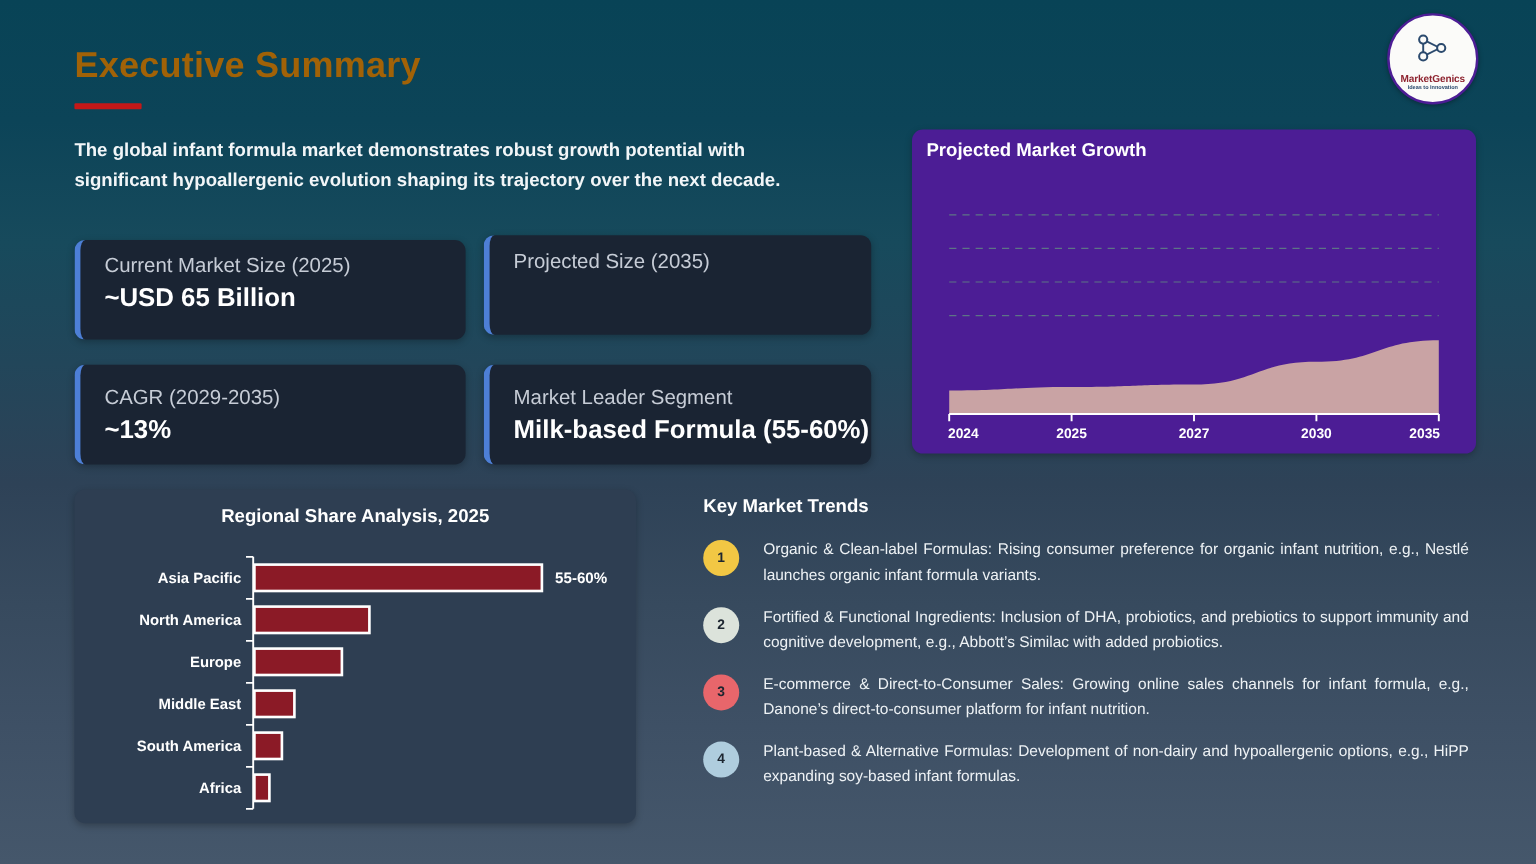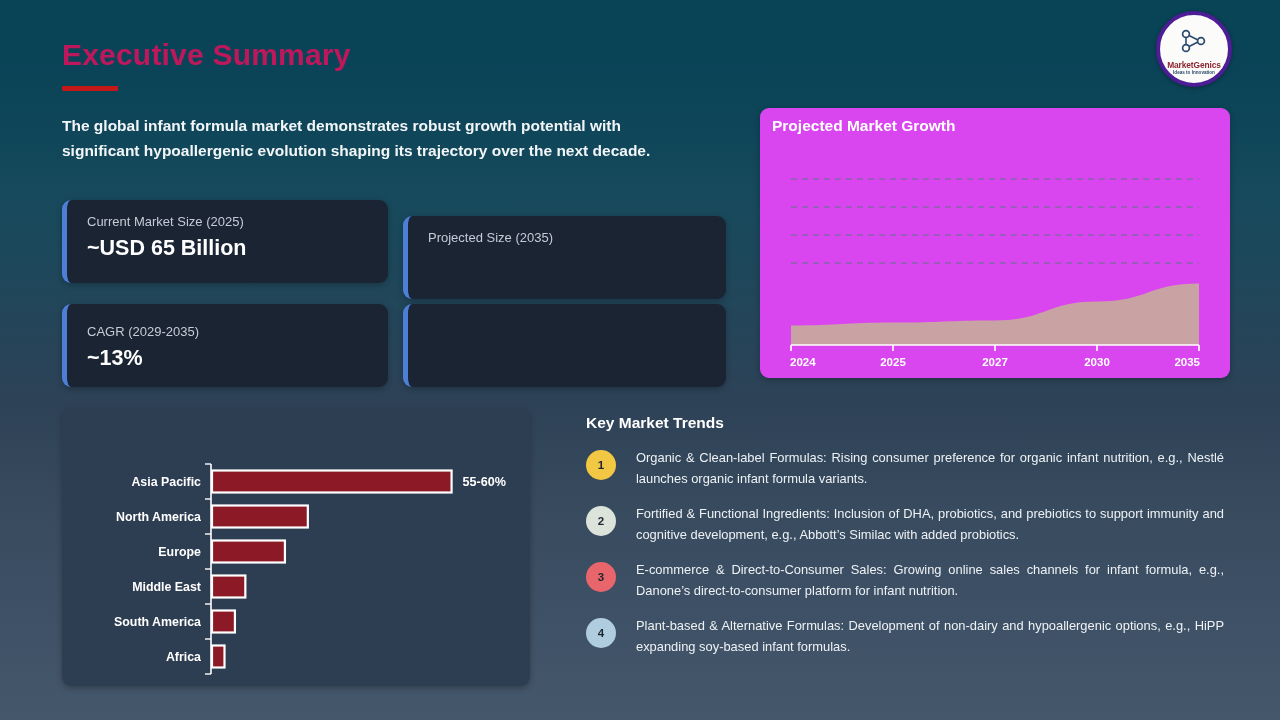--- a/index.html
+++ b/index.html
@@ -15,57 +15,57 @@
        #374a5e 70%,
        #3e5065 84%,
        #45576b 100%);
     color:#fff;
     position:relative;
   }
 
   
   #page-title{
     position:absolute; left:62px; top:38px;
-    font-size:30px; font-weight:bold; letter-spacing:.2px; color:#be185d;
+    font-size:30px; font-weight:bold; letter-spacing:.2px; color:#a16207;
   }
   #title-rule{
     position:absolute; left:62px; top:86px;
     width:56px; height:5px; background:#C41818; border-radius:1px;
   }
   #subtitle{
     position:absolute; left:62px; top:113px; width:640px;
     font-size:15.5px; font-weight:bold; line-height:25px; color:#f2f6f8;
   }
 
   
   #logo{
     position:absolute; right:48px; top:11px;
     width:76px; height:76px; border-radius:50%;
-    background:#fbfbf9; border:4px solid #4c1d95;
+    background:#fbfbf9; border:2px solid #4c1d95;
     display:flex; flex-direction:column; align-items:center; justify-content:center;
     box-shadow:0 1px 4px rgba(0,0,0,.35);
   }
   #logo .mark{ margin-top:4px; margin-bottom:2px; }
   #logo .brand{ font-size:8.4px; font-weight:bold; color:#8e2430; letter-spacing:-.1px; line-height:1; }
   #logo .tag{ font-size:4.6px; font-weight:bold; color:#2b4a6e; margin-top:1.5px; line-height:1;}
 
   
   .kpi{
     position:absolute; height:83px;
     background:#1a2433;
     border-radius:9px;
     border-left:5px solid #4d7fd6;
     padding:14px 0 0 20px;
     box-shadow:0 2px 6px rgba(0,0,0,.25);
     overflow:hidden;
   }
-  .kpi .lbl{ font-size:13px; color:#c6ccd6; line-height:16px;}
+  .kpi .lbl{ font-size:17px; color:#c6ccd6; line-height:16px;}
   .kpi .val{ font-size:21.5px; font-weight:bold; color:#ffffff; margin-top:4px; line-height:28px;}
   #kpi0{ left:62px;  top:200px; width:326px; }
-  #kpi1{ left:403px; top:216px; width:323px; }
+  #kpi1{ left:403px; top:196px; width:323px; }
   #kpi2{ left:62px;  top:304px; width:326px; }
   #kpi3{ left:403px; top:304px; width:323px; }
   #kpi2 .lbl, #kpi3 .lbl { margin-top:6px; }
 
   
   #growth-card{
     position:absolute; left:760px; top:108px; width:470px; height:270px;
     background:#1e3446; border-radius:9px;
     box-shadow:0 2px 6px rgba(0,0,0,.25);
   }
@@ -149,23 +149,25 @@
   <div class="val">~USD 65 Billion</div>
 </div>
 <div class="kpi" id="kpi1" style="border-left-color: rgb(77, 127, 214); background: rgb(26, 36, 51);">
   <div class="lbl">Projected Size (2035)</div>
 </div>
 <div class="kpi" id="kpi2" style="border-left-color: rgb(77, 127, 214); background: rgb(26, 36, 51);">
   <div class="lbl">CAGR (2029-2035)</div>
   <div class="val">~13%</div>
 </div>
 <div class="kpi" id="kpi3" style="border-left-color: rgb(77, 127, 214); background: rgb(26, 36, 51);">
-</div>
-
-<div id="growth-card" style="background: #d946ef;">
+  <div class="lbl">Market Leader Segment</div>
+  <div class="val">Milk-based Formula (55-60%)</div>
+</div>
+
+<div id="growth-card" style="background: #4c1d95;">
   <div id="growth-title">Projected Market Growth</div>
   <svg id="growth-plot">
       <line x1="31" x2="439" y1="71" y2="71" stroke="#5d7486" stroke-width="1" stroke-dasharray="6 5"></line>
       <line x1="31" x2="439" y1="99" y2="99" stroke="#5d7486" stroke-width="1" stroke-dasharray="6 5"></line>
       <line x1="31" x2="439" y1="127" y2="127" stroke="#5d7486" stroke-width="1" stroke-dasharray="6 5"></line>
       <line x1="31" x2="439" y1="155" y2="155" stroke="#5d7486" stroke-width="1" stroke-dasharray="6 5"></line>
       <path d="M 31 217.5 C 82 217.5, 82 214.5, 133 214.5 C 184 214.5, 184 212.4, 235 212.4 C 286 212.4, 286 193.5, 337 193.5 C 388 193.5, 388 175.5, 439 175.5 L 439 237 L 31 237 Z" fill="#c9a3a4"></path>
       <line x1="31" x2="439" y1="237" y2="237" stroke="#ffffff" stroke-width="1.6"></line>
       <line x1="31" x2="31" y1="237" y2="243" stroke="#ffffff" stroke-width="1.6"></line>
       <line x1="133" x2="133" y1="237" y2="243" stroke="#ffffff" stroke-width="1.6"></line>
@@ -176,20 +178,21 @@
   <div id="growth-xlabels">
       <span style="transform: none; left: 30px; top: 3px;">2024</span>
       <span style="left: 133px; top: 3px;">2025</span>
       <span style="left: 235px; top: 3px;">2027</span>
       <span style="left: 337px; top: 3px;">2030</span>
       <span style="transform: translateX(-100%); left: 440px; top: 3px;">2035</span>
     </div>
 </div>
 
 <div id="region-card" style="background: rgb(46, 62, 82);">
+  <div id="region-title">Regional Share Analysis, 2025</div>
   <svg id="region-plot">
       <line x1="149" x2="149" y1="56" y2="266" stroke="#ffffff" stroke-width="1.6"></line>
       <line x1="143" x2="149" y1="56" y2="56" stroke="#ffffff" stroke-width="1.4"></line>
       <rect x="150" y="62.5" width="239.58333333333334" height="22" fill="#8B1A26" stroke="#ffffff" stroke-width="2.2"></rect>
       <line x1="143" x2="149" y1="91" y2="91" stroke="#ffffff" stroke-width="1.4"></line>
       <rect x="150" y="97.5" width="95.83333333333334" height="22" fill="#8B1A26" stroke="#ffffff" stroke-width="2.2"></rect>
       <line x1="143" x2="149" y1="126" y2="126" stroke="#ffffff" stroke-width="1.4"></line>
       <rect x="150" y="132.5" width="72.91666666666667" height="22" fill="#8B1A26" stroke="#ffffff" stroke-width="2.2"></rect>
       <line x1="143" x2="149" y1="161" y2="161" stroke="#ffffff" stroke-width="1.4"></line>
       <rect x="150" y="167.5" width="33.333333333333336" height="22" fill="#8B1A26" stroke="#ffffff" stroke-width="2.2"></rect>

